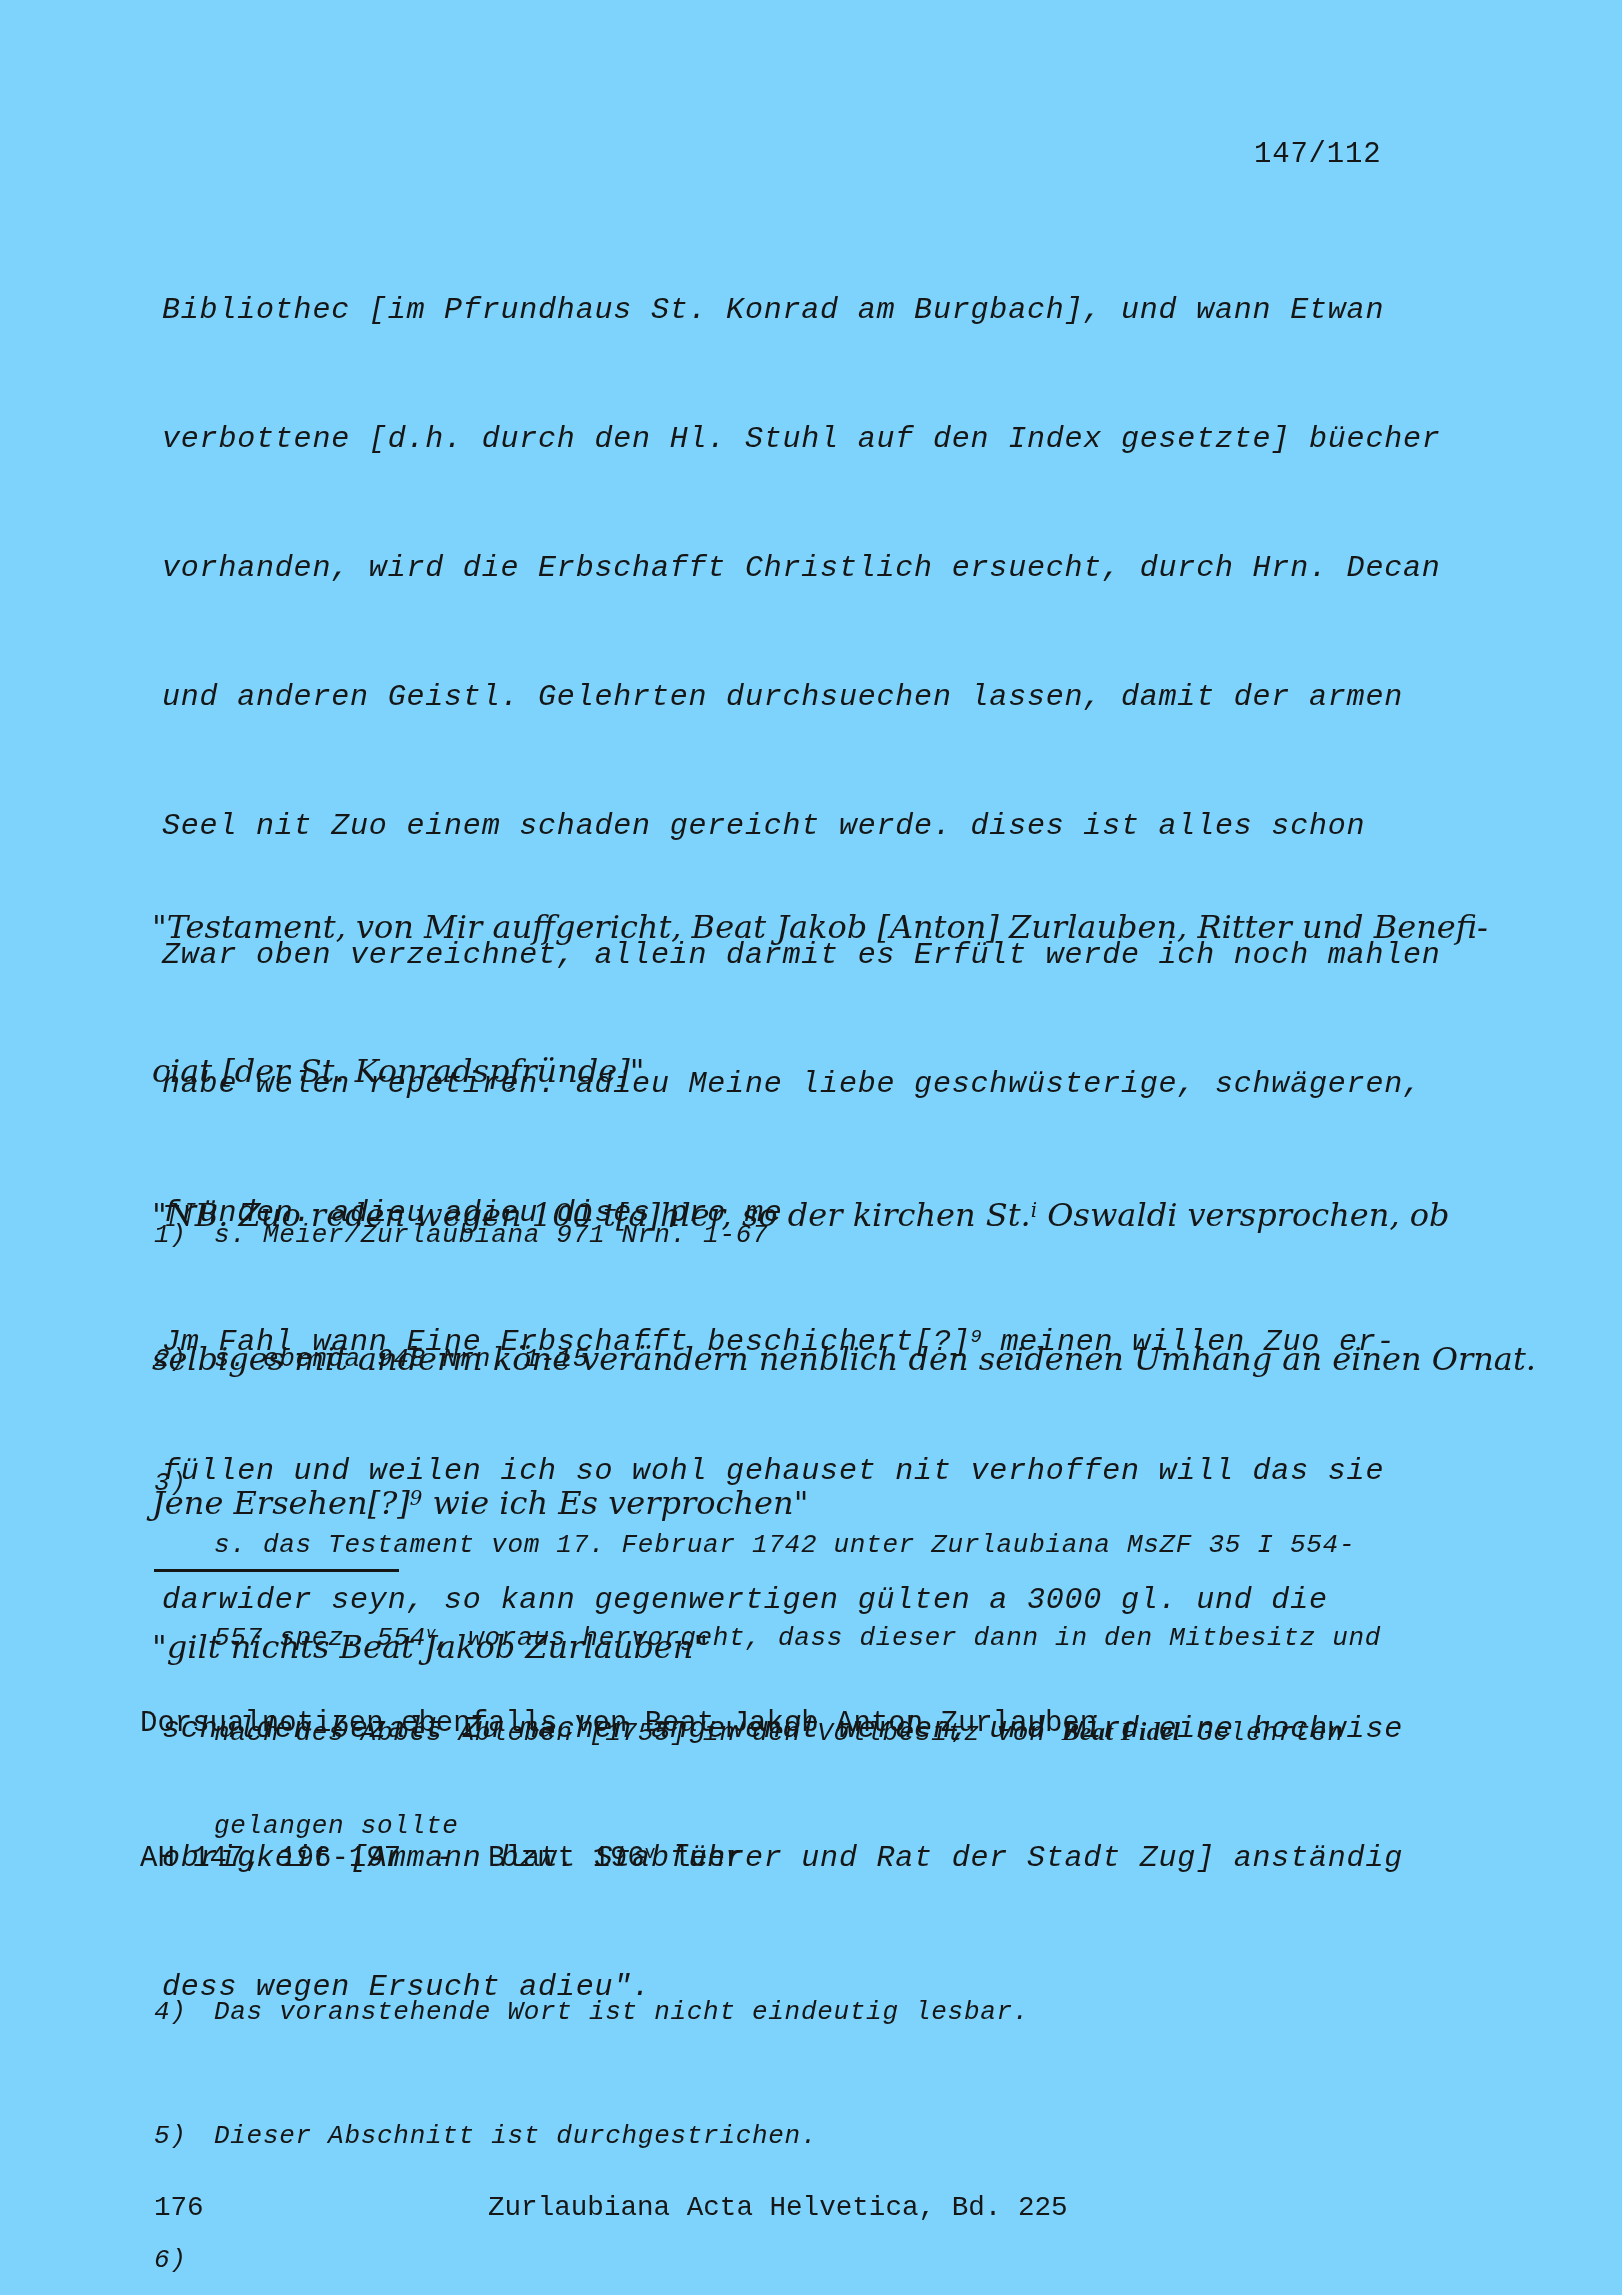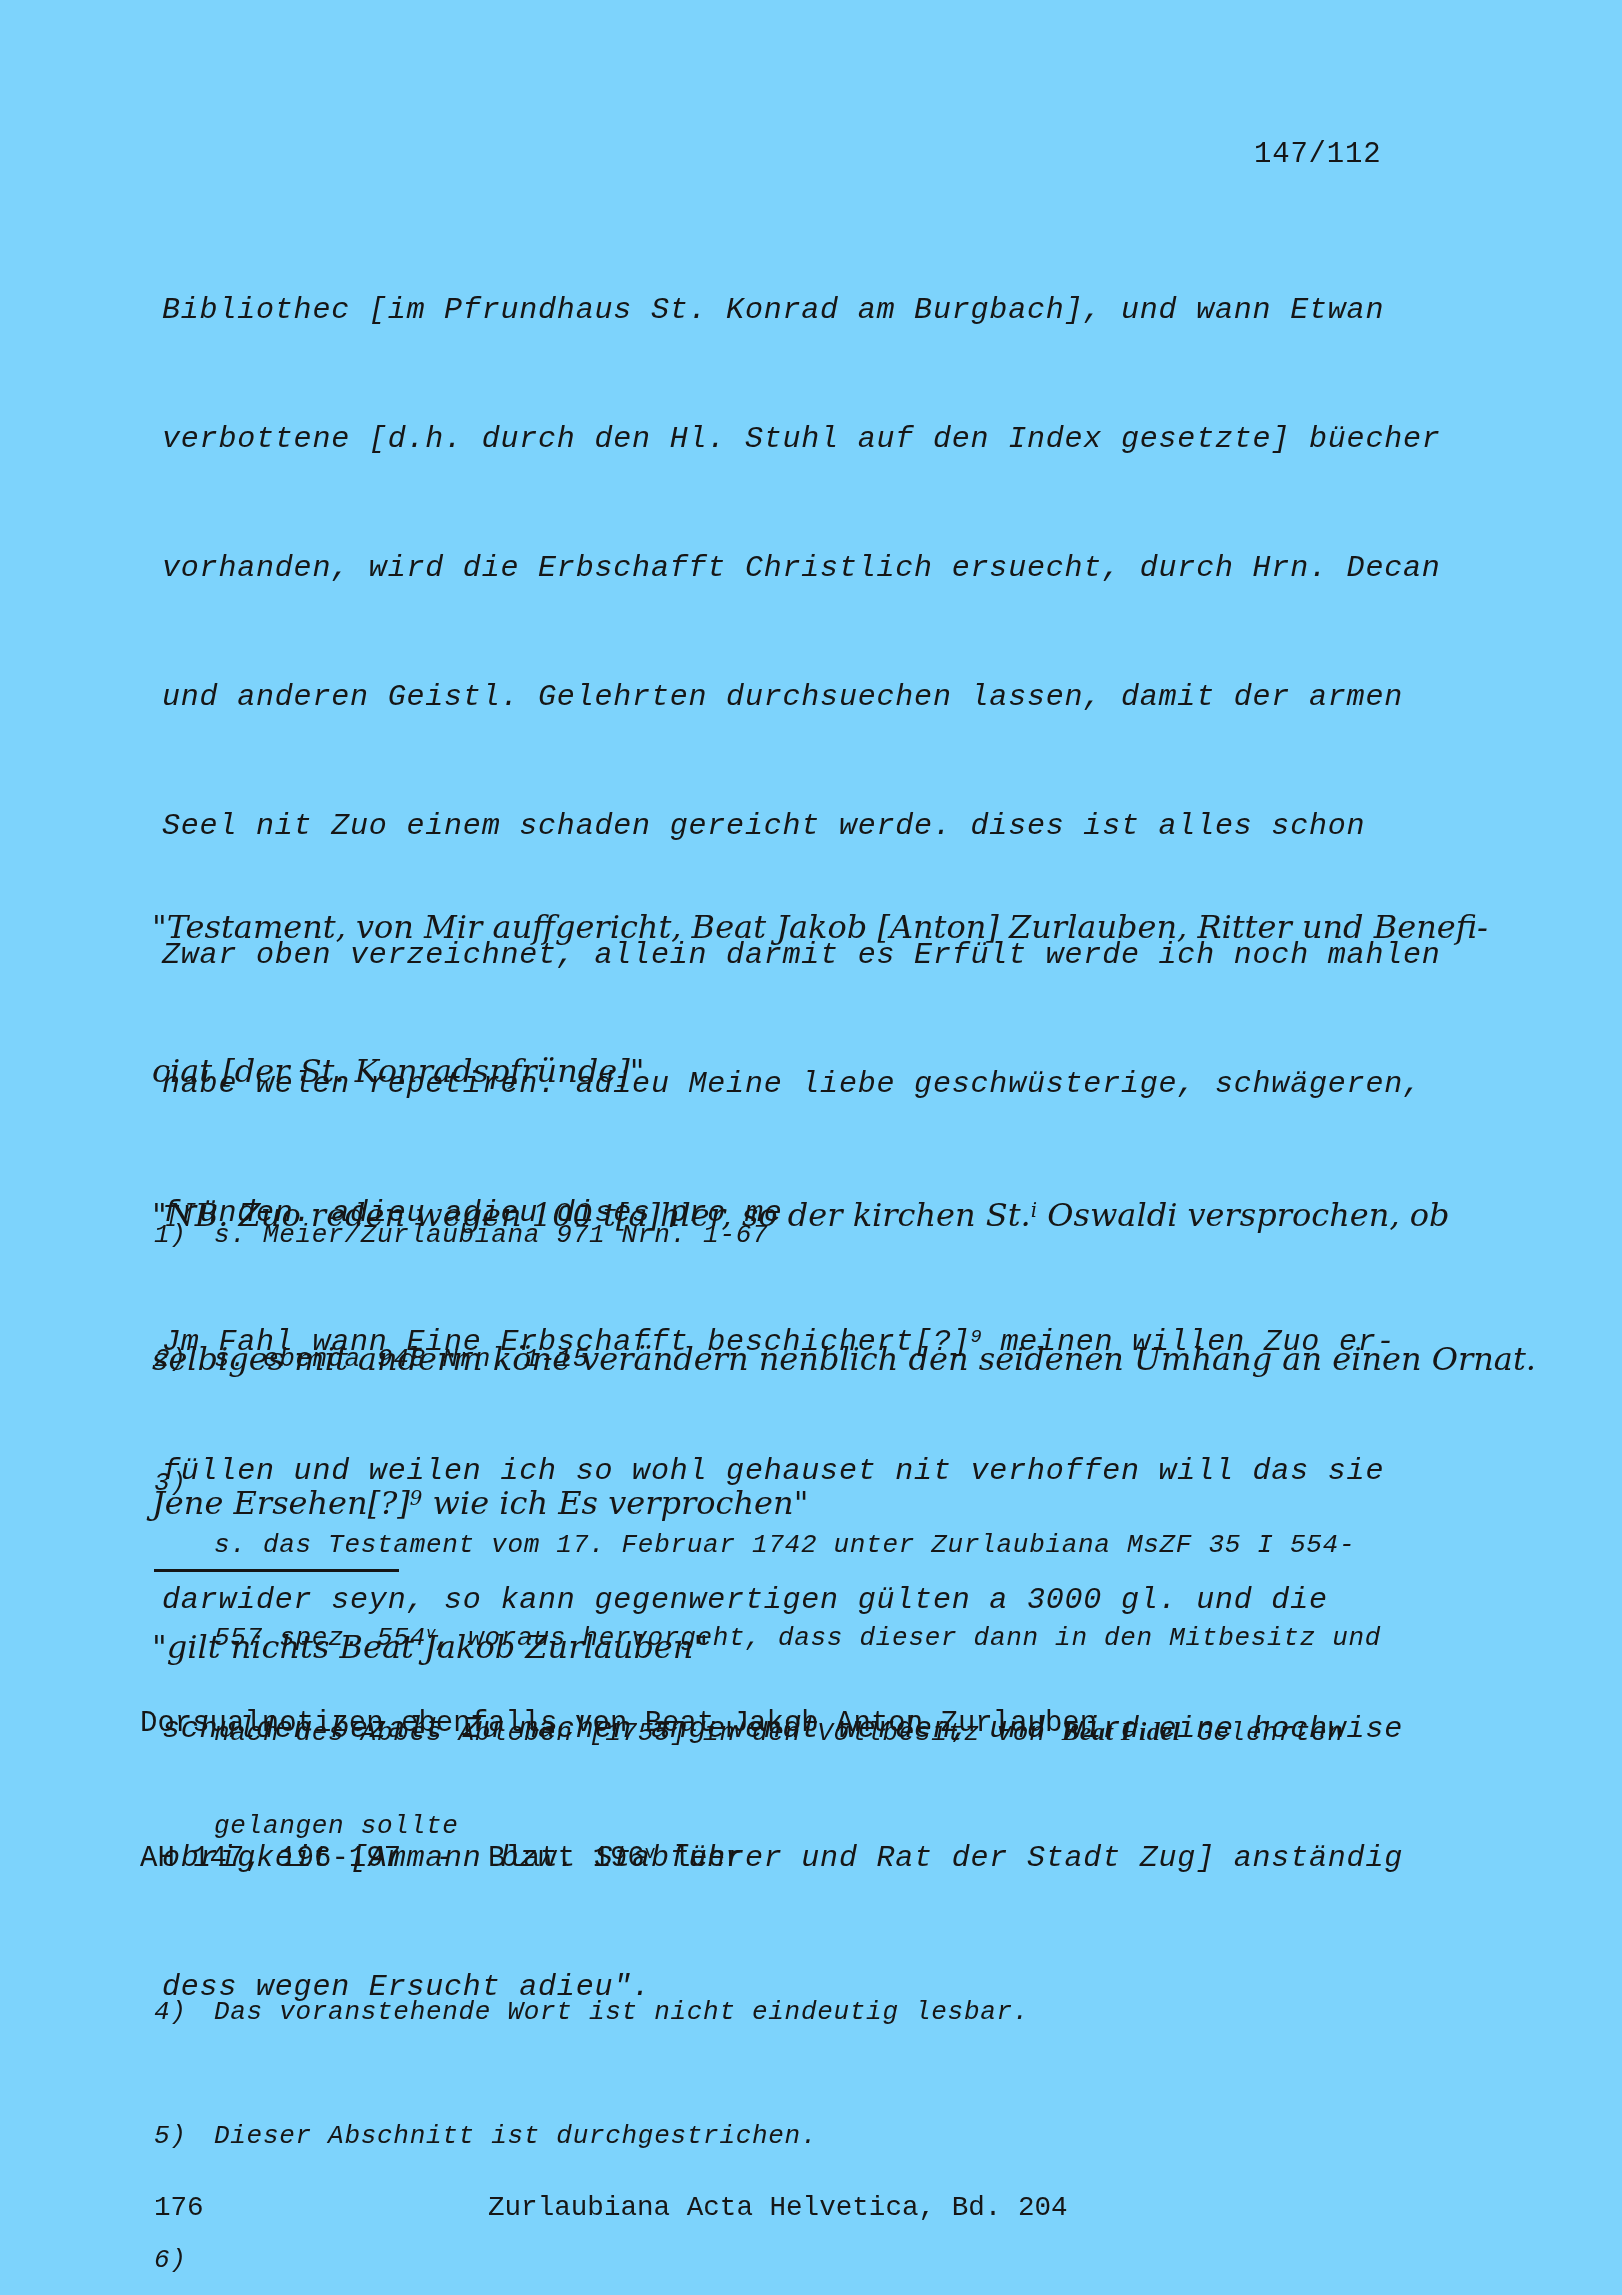--- a/index.html
+++ b/index.html
@@ -122,16 +122,16 @@
   </div>
 
   <div class="rule"></div>
 
   <div class="colophon">
     <div>Dorsualnotizen ebenfalls von Beat Jakob Anton Zurlauben</div>
     <div><span>AH 147, 196-197  -  Blatt 196</span><sup class="tw">v</sup><span> leer</span></div>
   </div>
 
   <div class="footer-left">176</div>
-  <div class="footer-center">Zurlaubiana Acta Helvetica, Bd. 204</div>
+  <div class="footer-center">Zurlaubiana Acta Helvetica, Bd. 225</div>
 
 </div>
 
 
 </body></html>

